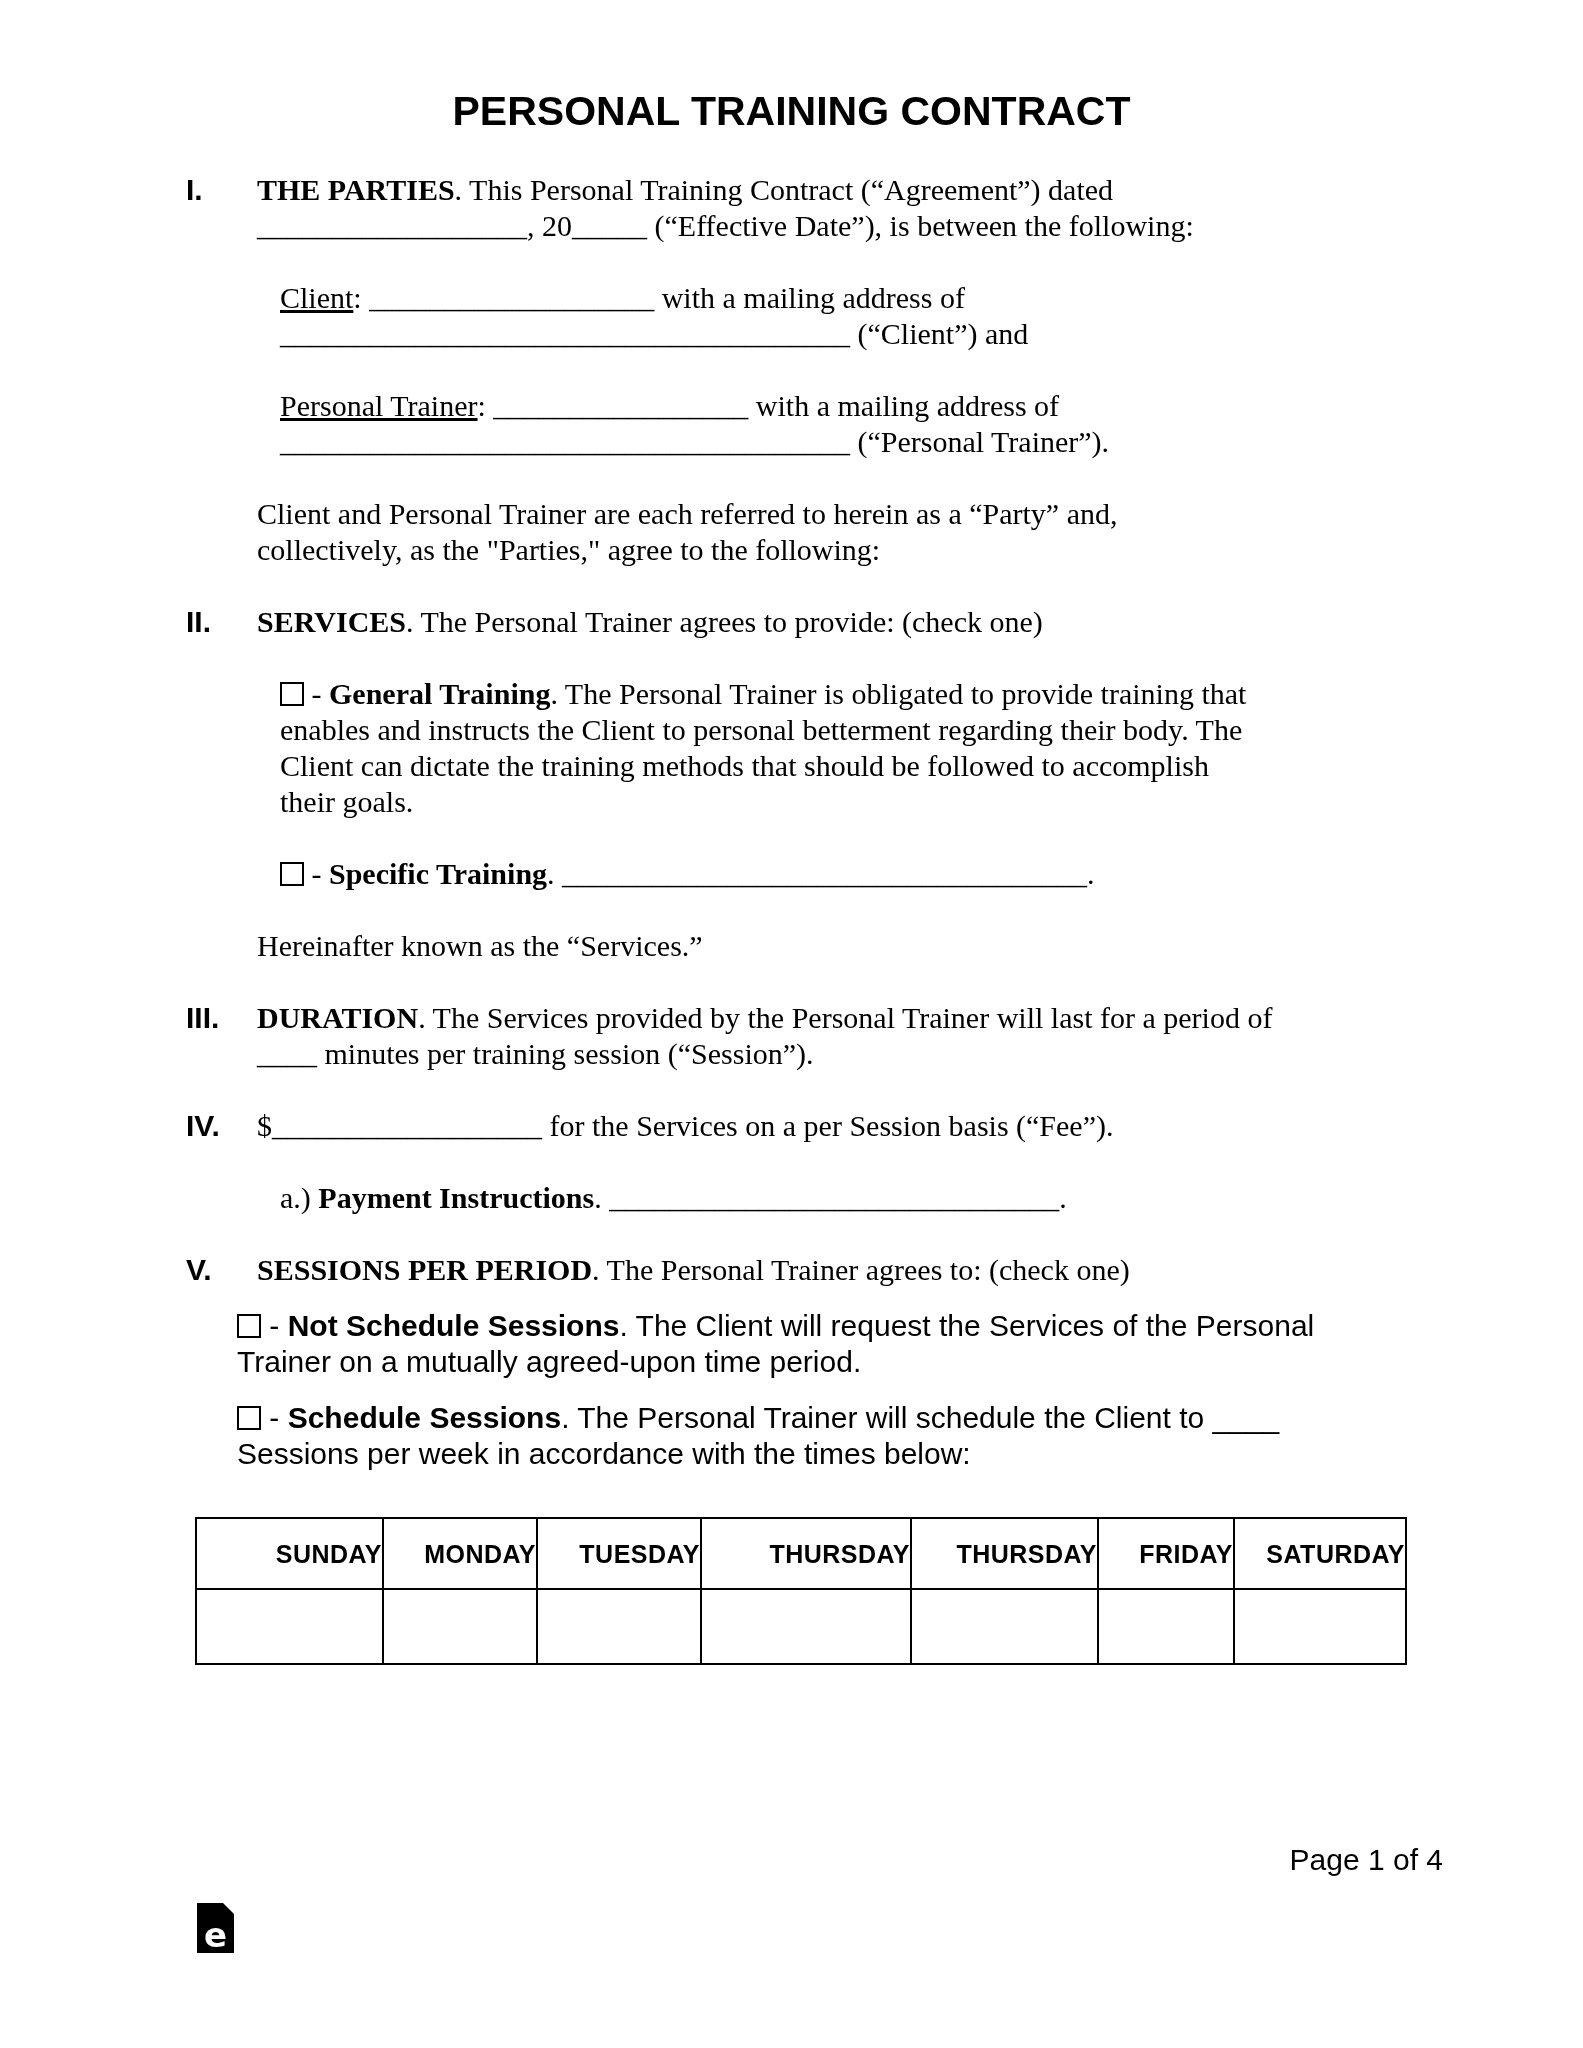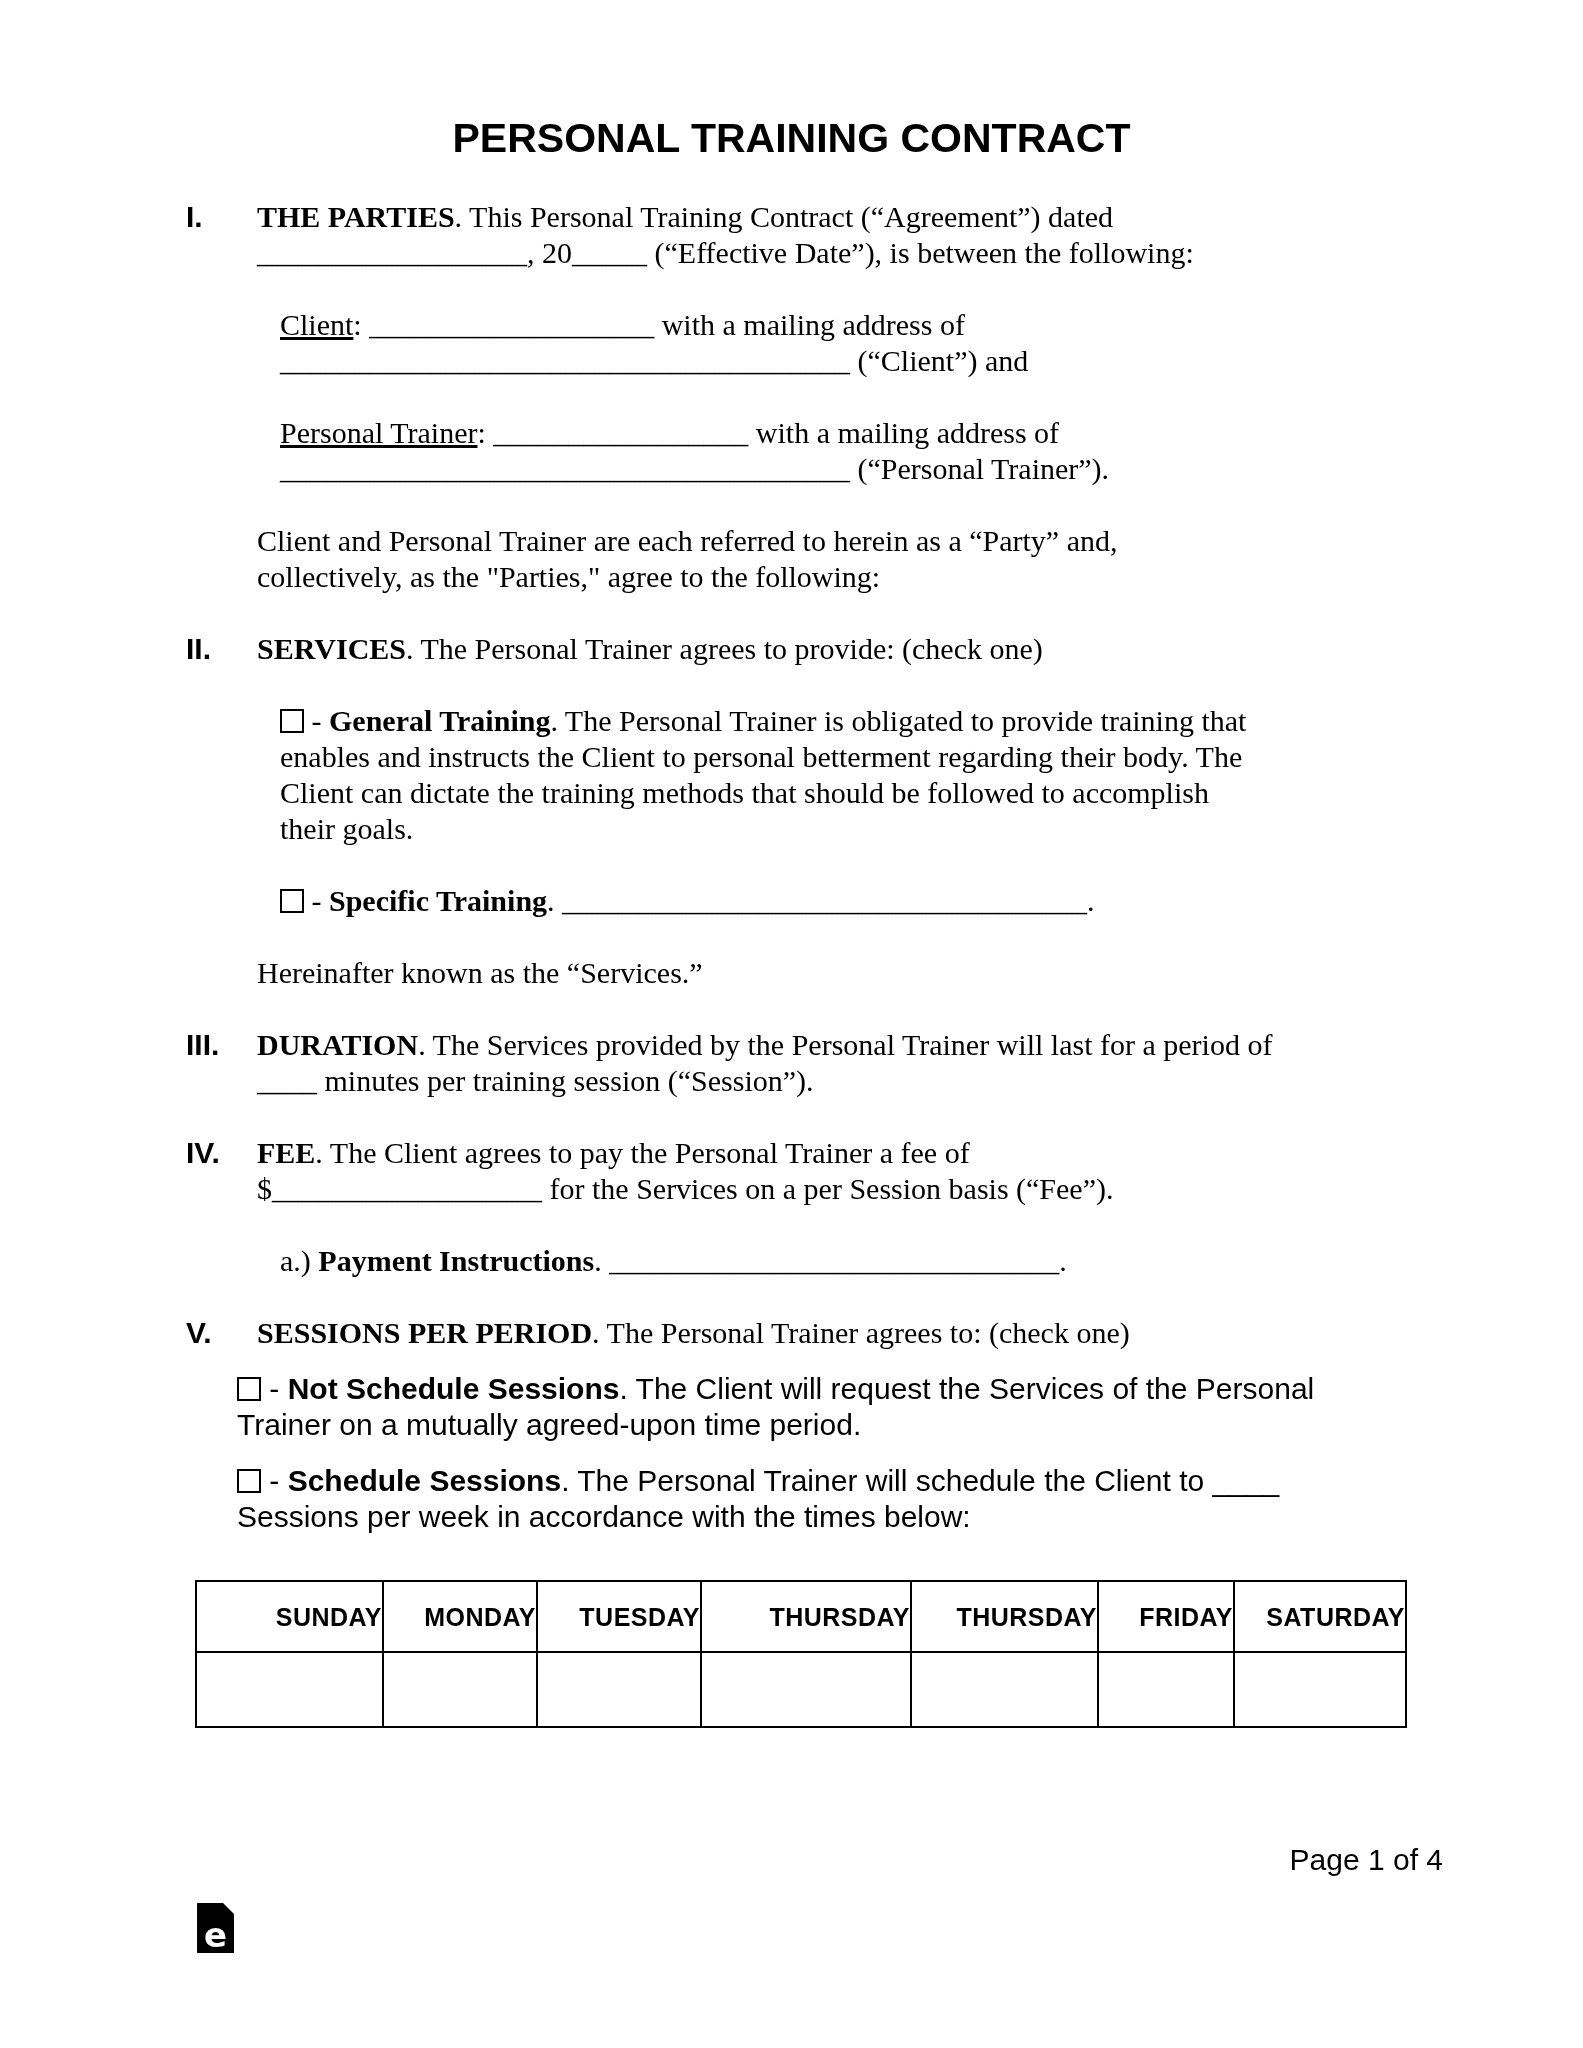--- a/index.html
+++ b/index.html
@@ -7,21 +7,21 @@
     position:relative;
     width:1583px; height:2048px;
     margin:0 auto;
     background:#ffffff;
     font-family:"Liberation Sans", sans-serif;
     font-size:30px; line-height:36px;
     color:#000;
     overflow:hidden;
   }
   .title {
-    padding-top:113px;
+    padding-top:86px;
     margin:0 186px 0 186px;
     text-align:center;
     font-size:41px; line-height:50px;
     font-weight:bold;
     white-space:nowrap;
   }
   .content { margin-left:186px; margin-right:60px; }
   .sec { display:flex; margin-top:36px; }
   .sec .num { flex:none; width:71px; font-weight:bold; }
   .sec .sec-body { flex:1; min-width:0; }
@@ -134,21 +134,20 @@
           <div class="line"><span class="b">DURATION</span><span>. The Services provided by the Personal Trainer will last for a period of</span></div>
           <div class="line">____ minutes per training session (“Session”).</div>
         </div>
       </div>
     </div>
 
     <div class="sec">
       <div class="num">IV.</div>
       <div class="sec-body">
         <div class="para first">
-          <div class="line"><span class="b">FEE</span><span>. The Client agrees to pay the Personal Trainer a fee of</span></div>
           <div class="line">$__________________ for the Services on a per Session basis (“Fee”).</div>
         </div>
         <div class="para indent">
           <div class="line"><span>a.) </span><span class="b">Payment Instructions</span><span>. ______________________________.</span></div>
         </div>
       </div>
     </div>
 
     <div class="sec">
       <div class="num">V.</div>

